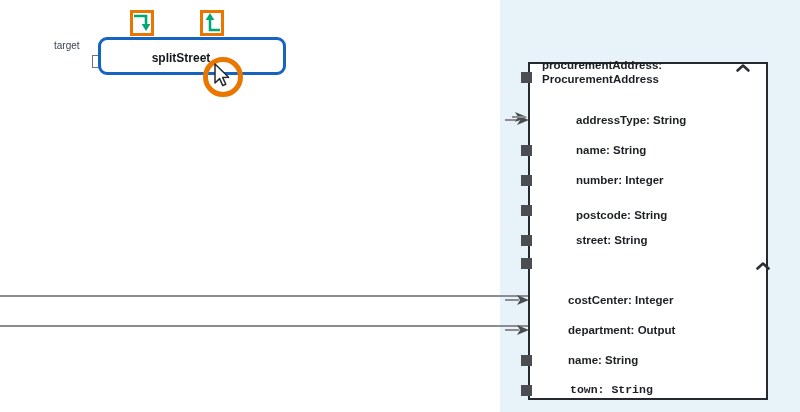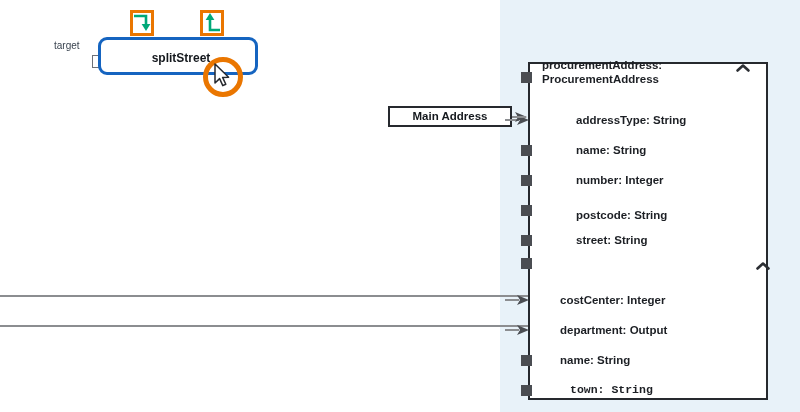--- a/index.html
+++ b/index.html
@@ -61,21 +61,21 @@
     color: #1c1f24;
     line-height: 14px;
     box-sizing: border-box;
   }
   .field-row .label {
     display: block;
     white-space: pre-line;
   }
   .indent-0 { padding-left: 14px; }
   .indent-1 { padding-left: 28px; margin-left: 20px; }
-  .indent-2 { padding-left: 32px; }
+  .indent-2 { padding-left: 40px; }
 
   .chevron {
     position: absolute;
     right: 18px;
     top: 5px;
     width: 14px;
     height: 10px;
   }
 
   
@@ -91,21 +91,21 @@
     left: 505px;
     width: 24px;
     height: 9px;
   }
 
   
   .node {
     position: absolute;
     left: 98px;
     top: 37px;
-    width: 160px;
+    width: 188px;
     height: 38px;
     background: #ffffff;
     border: 3px solid #1564c0;
     border-radius: 9px;
     box-sizing: border-box;
   }
   .node-label {
     position: absolute;
     left: 0;
     top: 11px;
@@ -231,21 +231,20 @@
     </svg>
   </div>
 
   <div class="cursor-ring"></div>
   <div class="cursor-arrow">
     <svg width="18" height="26" viewBox="0 0 18 26">
       <path d="M1 1 L1 20 L5.6 15.6 L8.8 22.6 L11.8 21.2 L8.6 14.4 L14.6 14.2 Z" fill="#ffffff" stroke="#26292e" stroke-width="1.5" stroke-linejoin="round"></path>
     </svg>
   </div>
 
-  <div class="addr-tip">Main Address</div>
 
   <div class="field-box"></div>
   <div id="fields-layer">
       <div class="field-row indent-0" style="top: 58px; left: 528px;">
         <span class="label">procurementAddress:
 ProcurementAddress</span>
         <span class="chevron">
           <svg width="14" height="10" viewBox="0 0 14 10">
             <path d="M1.5 7.5 L7 2.5 L12.5 7.5" stroke="#2b2e33" stroke-width="2.6" fill="none" stroke-linecap="round" stroke-linejoin="round"></path>
           </svg>

